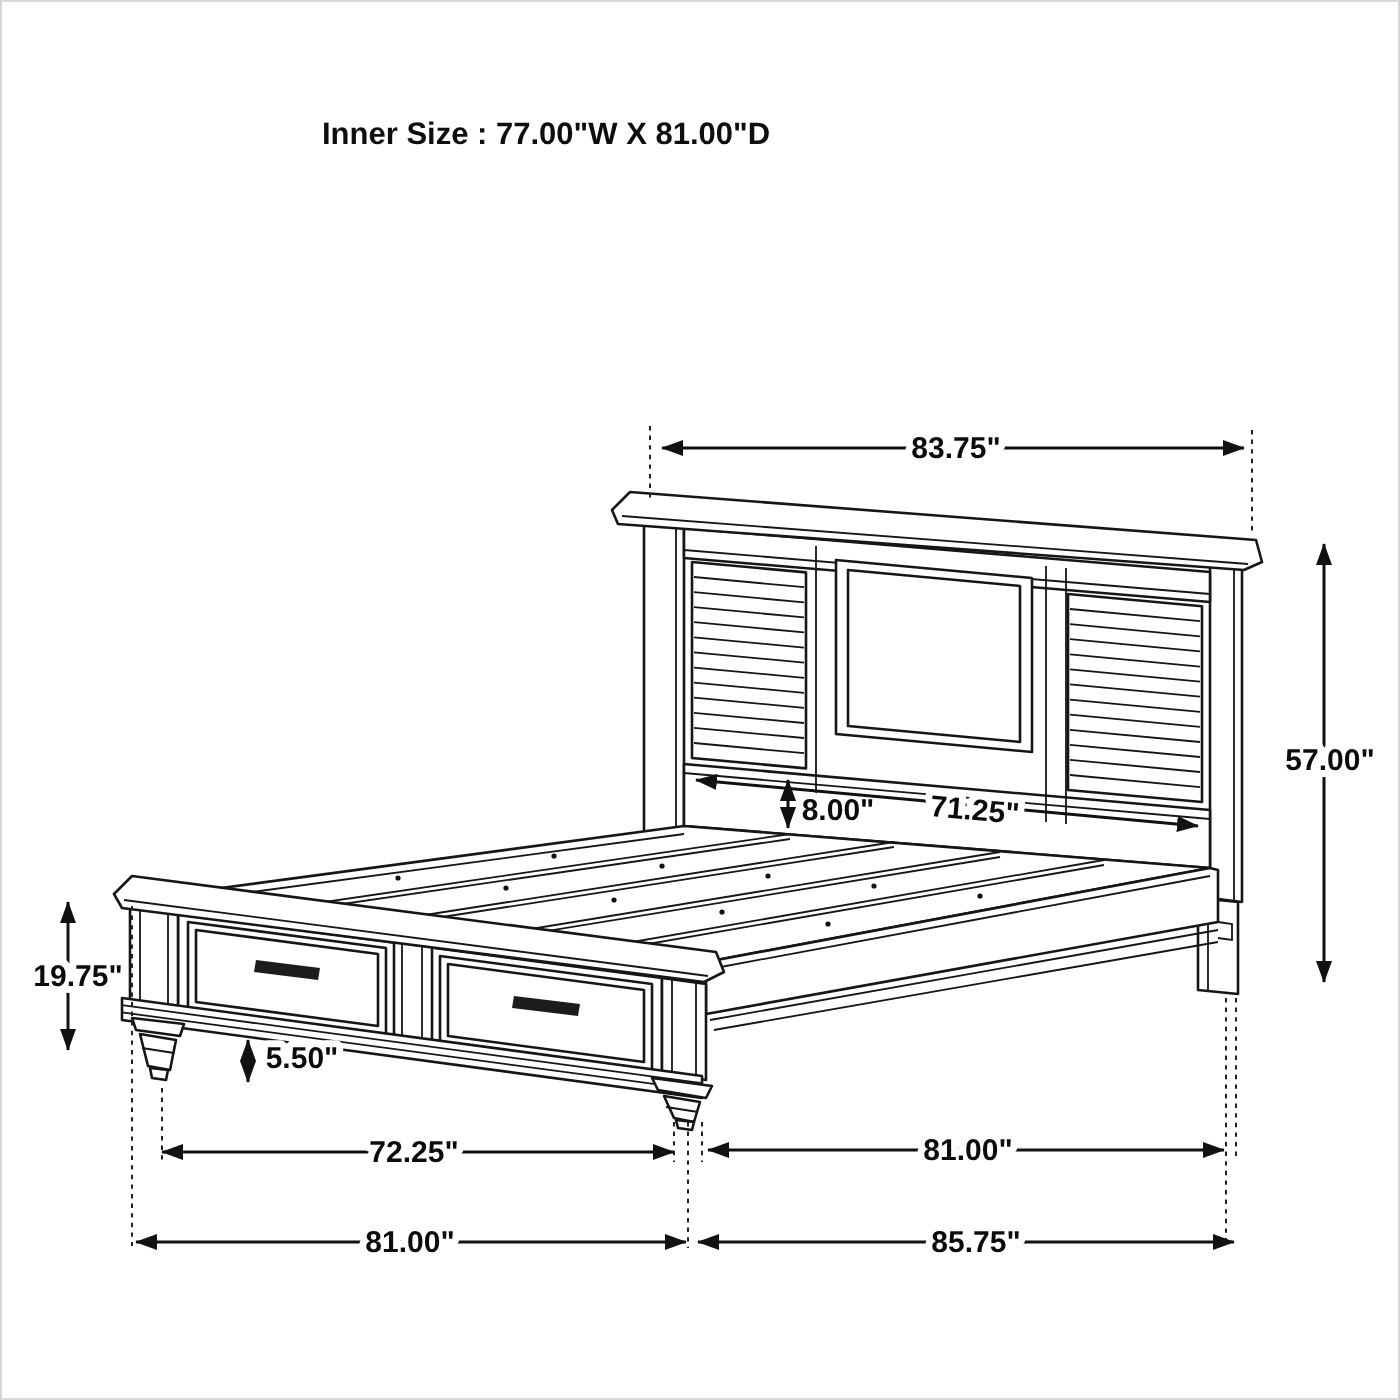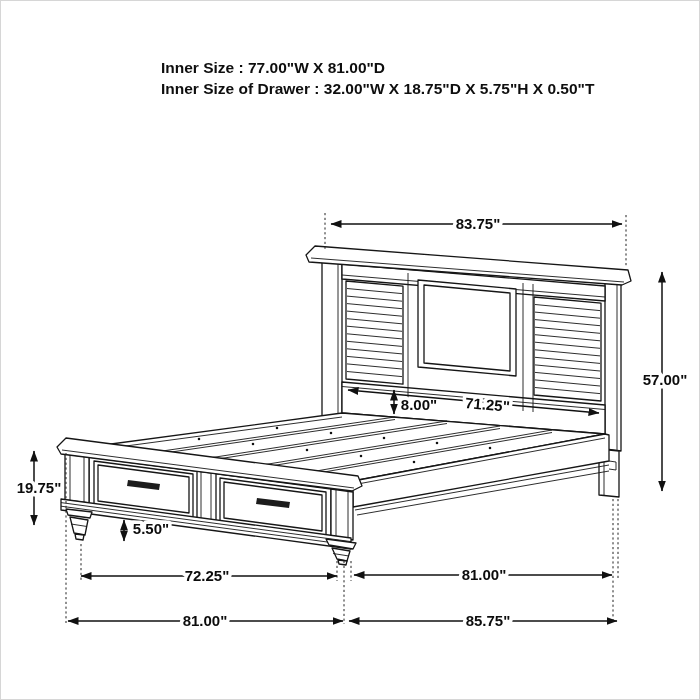--- a/index.html
+++ b/index.html
@@ -25,21 +25,20 @@
     stroke-linejoin:round;text-anchor:middle;
   }
 </style>
 </head>
 <body>
 
 <div class="canvas">
 
   <div class="spec-text">
     <div>Inner Size : 77.00"W X 81.00"D</div>
-    <div>Inner Size of Drawer : 32.00"W X 18.75"D X 5.75"H X 0.50"T</div>
   </div>
 
   <svg width="700" height="700" viewBox="0 0 700 700">
     <defs>
       <marker id="ah" markerWidth="12" markerHeight="9" refX="10.5" refY="4" orient="auto-start-reverse" markerUnits="userSpaceOnUse">
         <path d="M0,0 L11,4 L0,8 Z" fill="#111"></path>
       </marker>
     </defs>
 
     <g>

